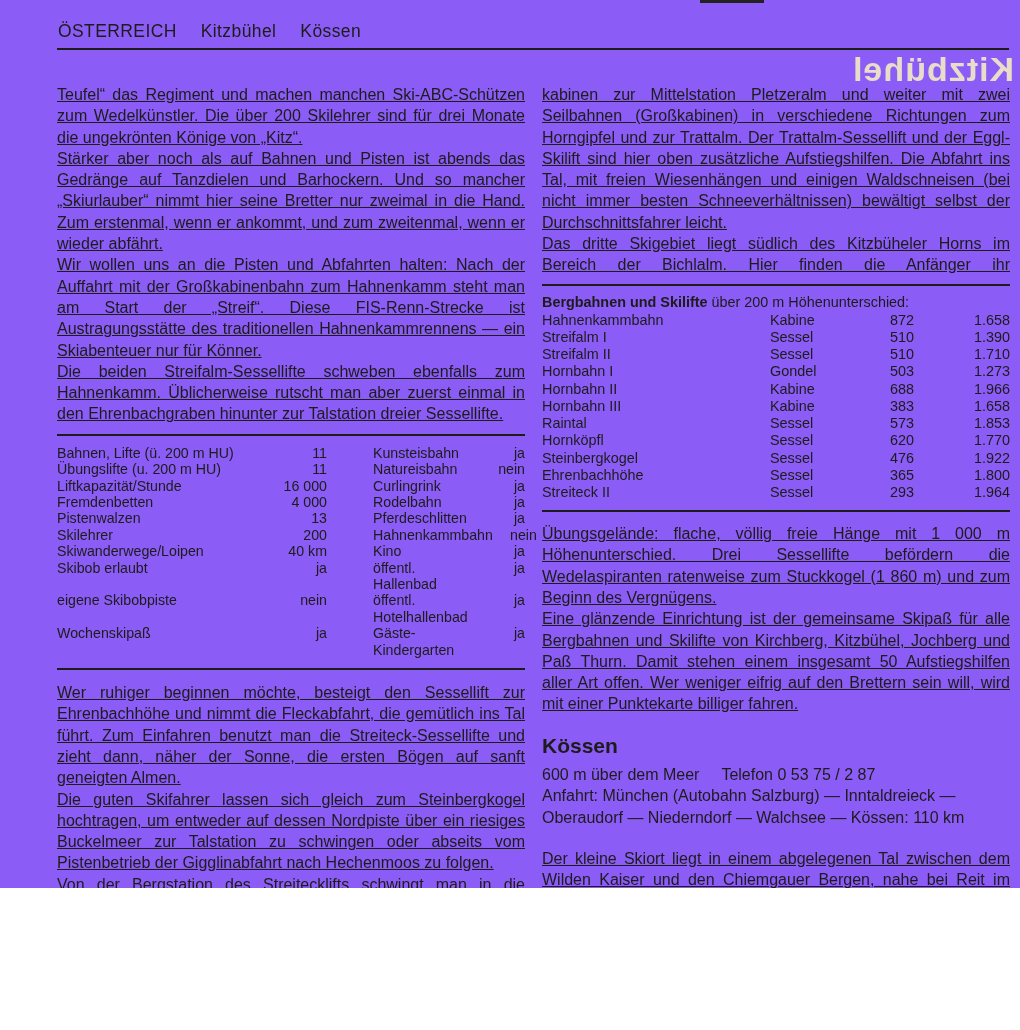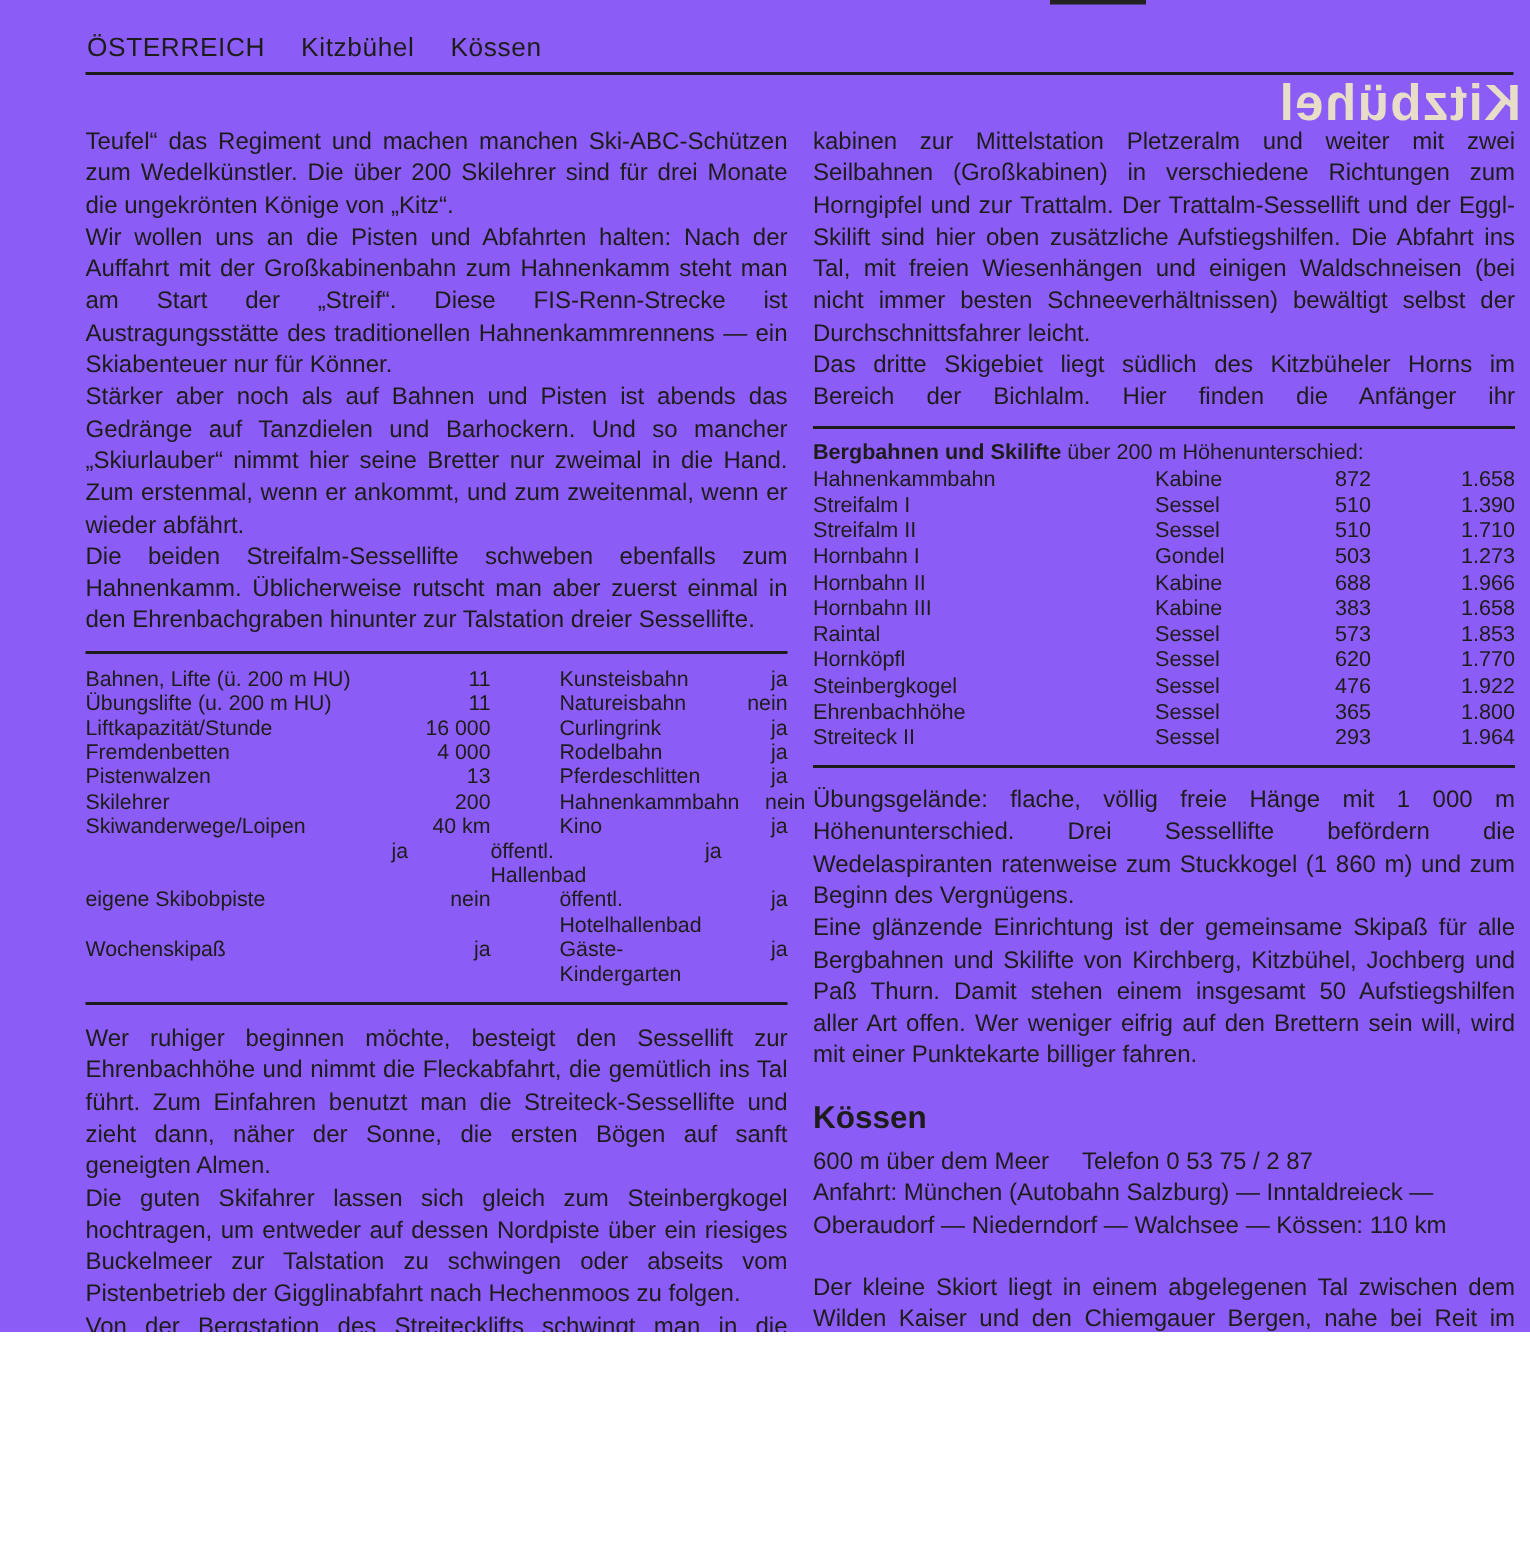--- a/index.html
+++ b/index.html
@@ -15,21 +15,21 @@
   .head-rule { position:absolute; left:57px; top:48px; width:952px; height:2px; background:#1d1c1a; }
   .scan-artifact { position:absolute; left:700px; top:0; width:64px; height:3px; background:#232220; }
   .ghost {
     position:absolute; top:50px; right:6px; font-size:34px; font-weight:bold;
     color:#e7ddc9; transform:scaleX(-1); letter-spacing:1px; user-select:none;
   }
   
   .col { position:absolute; top:84px; width:468px; font-size:16px; line-height:21.3px; text-align:justify; }
   .col-left { left:57px; }
   .col-right { left:542px; }
-  .col p { margin:0; }
+  .col p { margin:0;text-decoration:underline; }
   p.cont { text-align-last:justify; }
   
   .facts { margin:9px 0 12px 0; border-top:2px solid #1d1c1a; border-bottom:2px solid #1d1c1a;
            padding:9px 0 10px 0; font-size:14.2px; line-height:16.4px; text-align:left; }
   .frow { display:grid; grid-template-columns:215px 55px 46px 1fr 44px; }
   .frow .val { text-align:right; }
   
   .lifts { margin:8px 0 11px 0; border-top:2px solid #1d1c1a; border-bottom:2px solid #1d1c1a;
            padding:8px 0 9px 0; font-size:14.4px; line-height:17.2px; text-align:left; }
   .lifts-title { margin-bottom:1px; }
@@ -52,22 +52,22 @@
 
   <div class="header">
     <span class="sp">ÖSTERREICH</span><span class="sp">Kitzbühel</span><span>Kössen</span>
   </div>
   <div class="head-rule"></div>
   <div class="scan-artifact"></div>
   <div class="ghost">Kitzbühel</div>
 
   <div class="col col-left">
     <p>Teufel“ das Regiment und machen manchen Ski-ABC-Schützen zum Wedelkünstler. Die über 200 Skilehrer sind für drei Monate die ungekrönten Könige von „Kitz“.</p>
+    <p>Stärker aber noch als auf Bahnen und Pisten ist abends das Gedränge auf Tanzdielen und Barhockern. Und so mancher „Skiurlauber“ nimmt hier seine Bretter nur zweimal in die Hand. Zum erstenmal, wenn er ankommt, und zum zweitenmal, wenn er wieder abfährt.</p>
     <p>Wir wollen uns an die Pisten und Abfahrten halten: Nach der Auffahrt mit der Großkabinenbahn zum Hahnenkamm steht man am Start der „Streif“. Diese FIS-Renn-Strecke ist Austragungsstätte des traditionellen Hahnenkammrennens — ein Skiabenteuer nur für Könner.</p>
-    <p>Stärker aber noch als auf Bahnen und Pisten ist abends das Gedränge auf Tanzdielen und Barhockern. Und so mancher „Skiurlauber“ nimmt hier seine Bretter nur zweimal in die Hand. Zum erstenmal, wenn er ankommt, und zum zweitenmal, wenn er wieder abfährt.</p>
     <p>Die beiden Streifalm-Sessellifte schweben ebenfalls zum Hahnenkamm. Üblicherweise rutscht man aber zuerst einmal in den Ehrenbachgraben hinunter zur Talstation dreier Sessellifte.</p>
 
     <div class="facts">
       <div class="frow">
         <span>Bahnen, Lifte (ü. 200 m HU)</span>
           <span class="val">11</span>
           <span></span>
         <span>Kunsteisbahn</span>
           <span class="val">ja</span>
       </div>
@@ -107,20 +107,21 @@
           <span class="val">nein</span>
       </div>
       <div class="frow">
         <span>Skiwanderwege/Loipen</span>
           <span class="val">40 km</span>
           <span></span>
         <span>Kino</span>
           <span class="val">ja</span>
       </div>
       <div class="frow">
+        <span>Skibob erlaubt</span>
           <span class="val">ja</span>
           <span></span>
         <span>öffentl. Hallenbad</span>
           <span class="val">ja</span>
       </div>
       <div class="frow">
         <span>eigene Skibobpiste</span>
           <span class="val">nein</span>
           <span></span>
         <span>öffentl. Hotelhallenbad</span>

